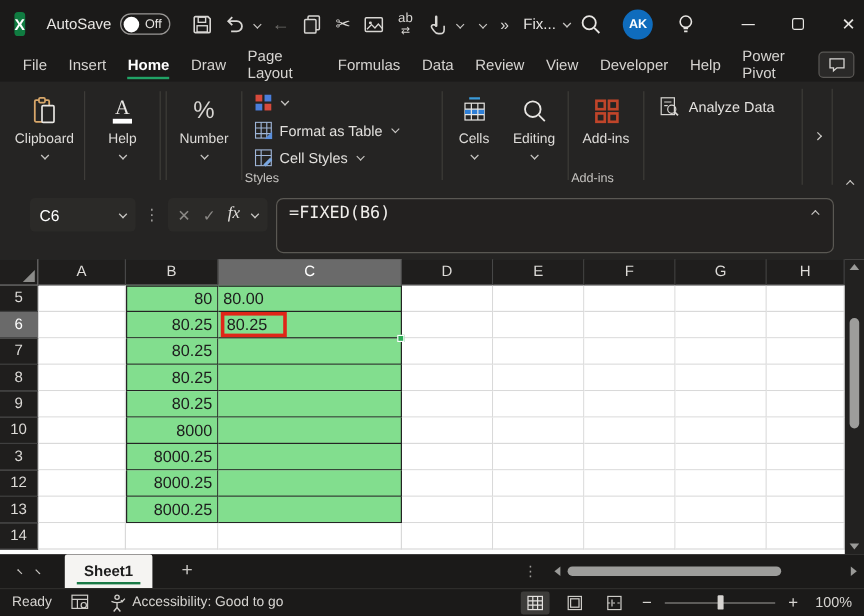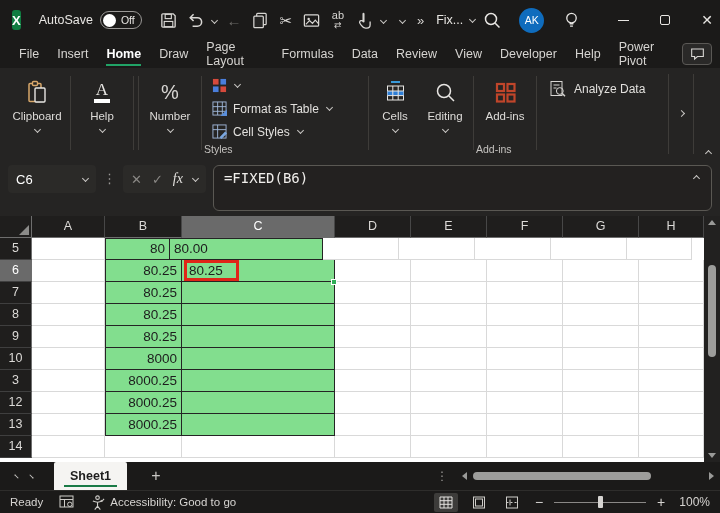--- a/index.html
+++ b/index.html
@@ -36,21 +36,21 @@
   .toggle-state{font-size:10.5px;color:var(--txt)}
   .qat{display:flex;align-items:center}
   .qat .btn{width:26px;height:28px;display:flex;align-items:center;justify-content:center;color:#d8d6d3}
   .qat .glyph{font-size:15px;line-height:1}
   .dimmed{color:#6e6c69 !important}
   .tb-chev{color:#c8c6c3;margin:0 4px}
   .filename{display:flex;align-items:center;gap:7px;margin-left:12px;font-size:12.5px;color:var(--txt)}
   .tb-right{margin-left:auto;display:flex;align-items:center}
   .tb-ic{width:34px;height:28px;display:flex;align-items:center;justify-content:center}
   .avatar{width:25px;height:25px;border-radius:50%;background:var(--avatar);color:#fff;
-          font-size:10.5px;font-weight:normal;display:flex;align-items:center;justify-content:center;margin:0 10px}
+          font-size:10.5px;font-weight:bold;display:flex;align-items:center;justify-content:center;margin:0 10px}
   .winbtns{display:flex;margin-left:14px}
   .winbtn{width:42px;height:40px;display:flex;align-items:center;justify-content:center;color:var(--txt)}
   .min-line{display:inline-block;width:11px;border-top:1.4px solid var(--txt)}
   .max-box{display:inline-block;width:10px;height:10px;border:1.3px solid var(--txt);border-radius:2px}
 
   
   .menubar{height:28px;display:flex;align-items:center;padding:0 8px 0 10px;flex:none}
   .menu-items{display:flex;align-items:center;height:100%}
   .menu-item{padding:0 9px;font-size:12.5px;color:#d6d4d1;height:100%;display:flex;align-items:center;position:relative}
   .menu-item.active{color:#fff;font-weight:bold}
@@ -77,21 +77,21 @@
   .grp-label{position:absolute;bottom:5px;left:0;right:0;text-align:left;font-size:10.5px;color:#c4c2bf}
   .addins-group{width:58px;position:relative;padding-top:8px;display:flex;flex-direction:column;align-items:center}
   .addins-group .rlabel{font-size:11.5px;color:#dedcd9;margin-top:2px}
   .analyze-group{flex:1;padding:12px 0 0 10px;position:relative}
   .analyze-btn{display:flex;align-items:center;gap:7px;font-size:12px;color:#e2e0dd}
   .more-col{width:26px;border-left:1px solid var(--sep);border-right:1px solid var(--sep);
             display:flex;align-items:center;justify-content:center;color:#c8c6c3;margin:6px 0}
   .collapse-corner{position:absolute;right:9px;bottom:6px;color:#c8c6c3}
 
   
-  .fbar{height:56px;background:var(--bg2);display:flex;align-items:flex-start;padding:5px 8px 0;gap:7px;flex:none}
+  .fbar{height:56px;background:var(--bg2);display:flex;align-items:flex-start;padding:5px 25px 0;gap:7px;flex:none}
   .namebox{width:88px;height:28px;background:#2b2a28;border-radius:4px;display:flex;align-items:center;
            padding:0 8px;font-size:13px;color:#fff}
   .namebox .chev{margin-left:auto;color:#c8c6c3}
   .fdots{color:#9a9896;font-size:13px;line-height:28px;letter-spacing:0}
   .fxcluster{height:28px;background:#2b2a28;border-radius:4px;display:flex;align-items:center;padding:0 8px;gap:10px}
   .fx-x,.fx-check{color:#8a8885;font-size:13px}
   .fx-fx{font-family:"Liberation Serif",serif;font-style:italic;font-size:14px;color:#e2e0dd}
   .fxcluster .chev{color:#c8c6c3}
   .ffield{flex:1;height:46px;background:#232120;border:1px solid #5a5853;border-radius:6px;
           padding:4px 26px 0 10px;position:relative;font-family:"DejaVu Sans Mono",monospace;
@@ -420,21 +420,21 @@
           <div class="colhdr sel" style="width: 153px;">C</div>
           <div class="colhdr" style="width: 76px;">D</div>
           <div class="colhdr" style="width: 76px;">E</div>
           <div class="colhdr" style="width: 76px;">F</div>
           <div class="colhdr" style="width: 76px;">G</div>
           <div class="colhdr" style="width: 65px;">H</div>
         </div>
         <div class="grow">
           <div class="rowhdr">5</div>
           <div class="cell" style="width: 73px;"></div>
-          <div class="cell fill fl ft num" style="width: 65px;">80</div>
+          <div class="cell fill fl ft num" style="width: 77px;">80</div>
           <div class="cell fill ft" style="width: 153px;">80.00</div>
           <div class="cell" style="width: 76px;"></div>
           <div class="cell" style="width: 76px;"></div>
           <div class="cell" style="width: 76px;"></div>
           <div class="cell" style="width: 76px;"></div>
           <div class="cell" style="width: 65px;"></div>
         </div>
         <div class="grow">
           <div class="rowhdr sel">6</div>
           <div class="cell" style="width: 73px;"></div>

